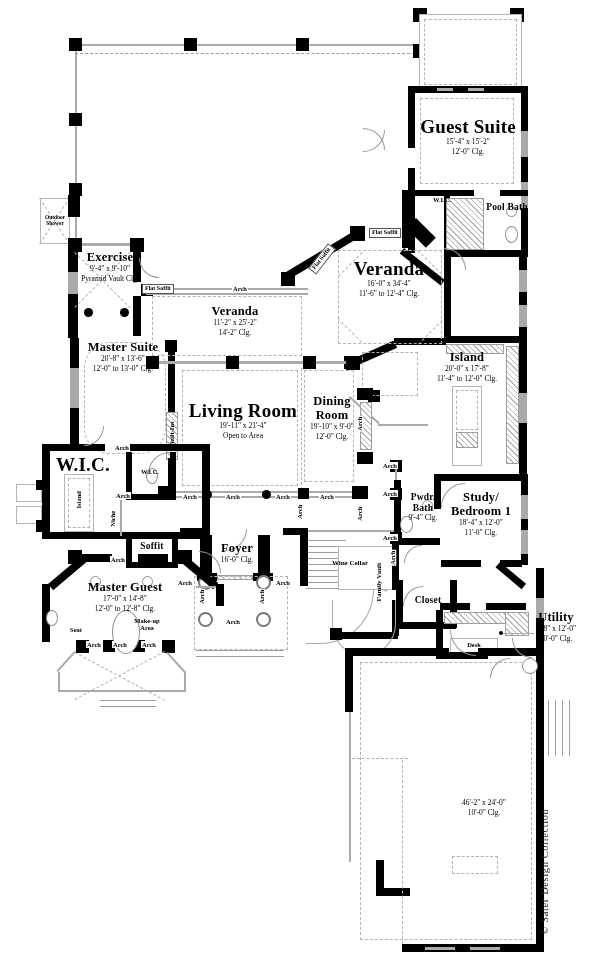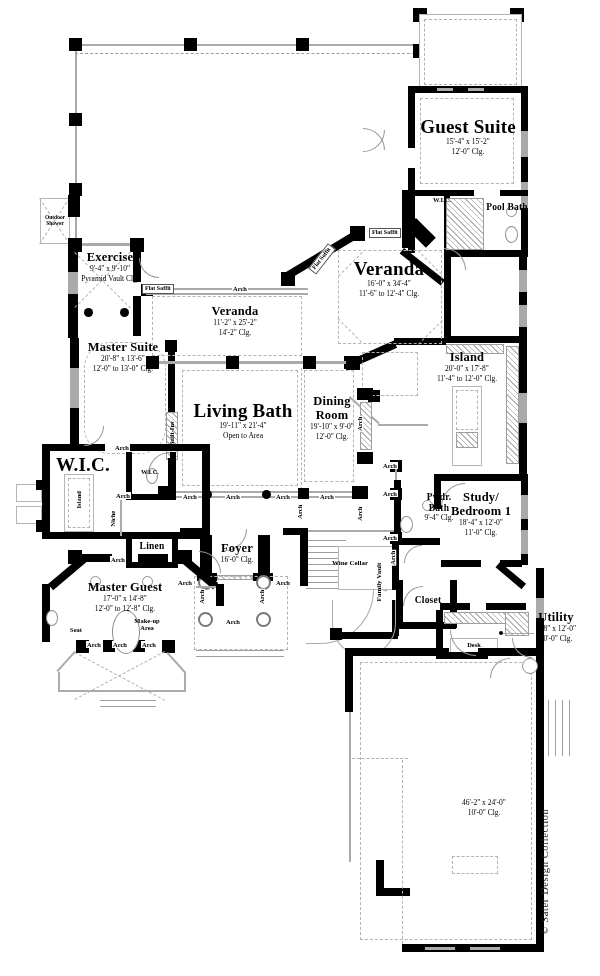--- a/index.html
+++ b/index.html
@@ -310,39 +310,39 @@
     <span class="nm">Veranda</span>
     <span class="dm">16'-0" x 34'-4"</span>
     <span class="cg">11'-6" to 12'-4" Clg.</span>
   </div>
   <div class="lbl M" style="left:80px;top:340px;width:86px">
     <span class="nm">Master Suite</span>
     <span class="dm">20'-8" x 13'-6"</span>
     <span class="cg">12'-0" to 13'-0" Clg.</span>
   </div>
   <div class="lbl L" style="left:178px;top:400px;width:130px">
-    <span class="nm">Living Bath</span>
+    <span class="nm">Living Room</span>
     <span class="dm">19'-11" x 21'-4"</span>
     <span class="cg">Open to Area</span>
   </div>
   <div class="lbl M" style="left:299px;top:394px;width:66px">
     <span class="nm">Dining Room</span>
     <span class="dm">19'-10" x 9'-0"</span>
     <span class="cg">12'-0" Clg.</span>
   </div>
   <div class="lbl M" style="left:418px;top:350px;width:98px">
     <span class="nm">Island</span>
     <span class="dm">20'-0" x 17'-8"</span>
     <span class="cg">11'-4" to 12'-0" Clg.</span>
   </div>
   <div class="lbl L" style="left:50px;top:454px;width:66px">
     <span class="nm">W.I.C.</span>
   </div>
   <div class="sm" style="left:132px;top:468px;width:36px"><span>W.I.C.</span></div>
-  <div class="lbl S" style="left:416px;top:492px;width:46px">
+  <div class="lbl S" style="left:400px;top:492px;width:46px">
     <span class="nm">Pwdr. Bath</span>
     <span class="cg">9'-4" Clg.</span>
   </div>
   <div class="lbl M" style="left:434px;top:490px;width:94px">
     <span class="nm">Study/</span>
     <span class="nm">Bedroom 1</span>
     <span class="dm">18'-4" x 12'-0"</span>
     <span class="cg">11'-0" Clg.</span>
   </div>
   <div class="lbl S" style="left:402px;top:595px;width:52px">
@@ -362,21 +362,21 @@
   <div class="lbl M" style="left:516px;top:610px;width:80px">
     <span class="nm">Utility</span>
     <span class="dm">7'-8" x 12'-0"</span>
     <span class="cg">10'-0" Clg.</span>
   </div>
   <div class="lbl L" style="left:408px;top:798px;width:152px">
     <span class="dm">46'-2" x 24'-0"</span>
     <span class="cg">10'-0" Clg.</span>
   </div>
   <div class="lbl S" style="left:126px;top:541px;width:52px">
-    <span class="nm">Linen</span>
+    <span class="nm">Soffit</span>
   </div>
   <div class="sm xs" style="left:41px;top:214px;width:28px"><span>Outdoor Shower</span></div>
 
   <div class="sm vt" style="left:59px;top:496px;width:40px"><span>Island</span></div>
   <div class="sm vt" style="left:93px;top:515px;width:40px"><span>Niche</span></div>
   <div class="sm vt" style="left:150px;top:430px;width:44px"><span>Built-Ins</span></div>
   <div class="sm" style="left:64px;top:626px;width:24px"><span>Seat</span></div>
   <div class="sm" style="left:128px;top:617px;width:38px"><span>Make-up Area</span></div>
   <div class="sm" style="left:456px;top:641px;width:36px"><span>Desk</span></div>
 

